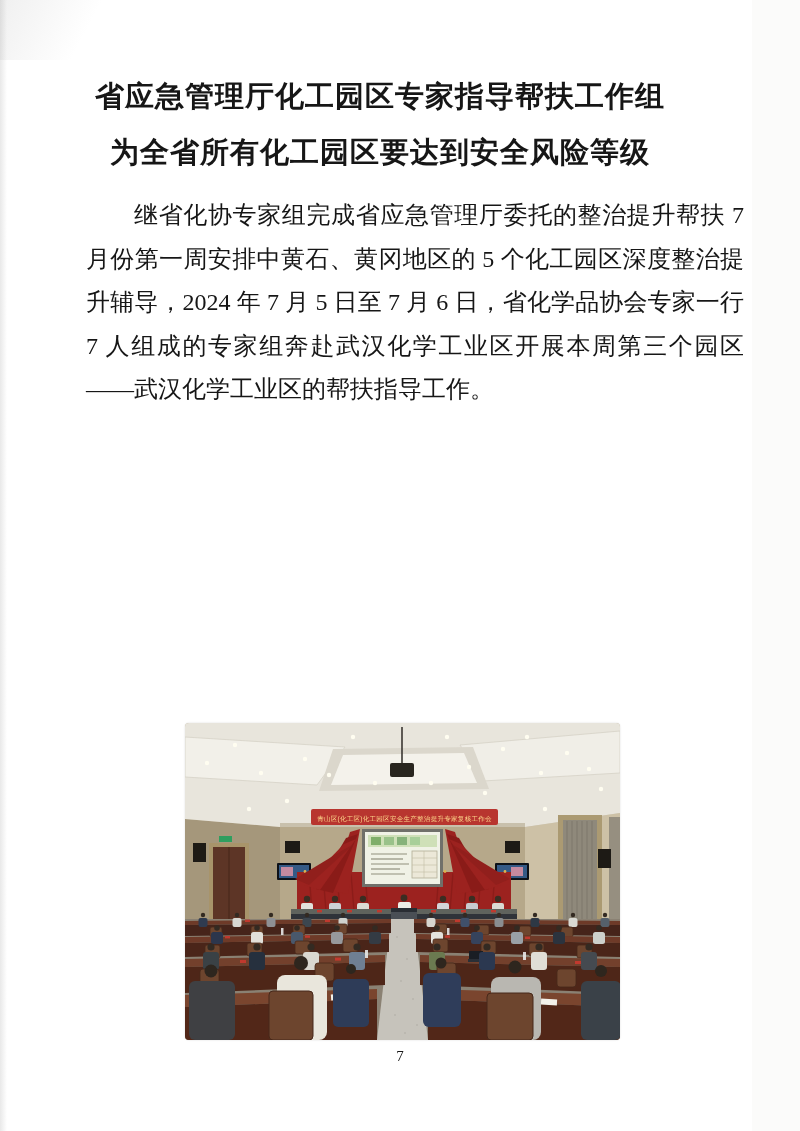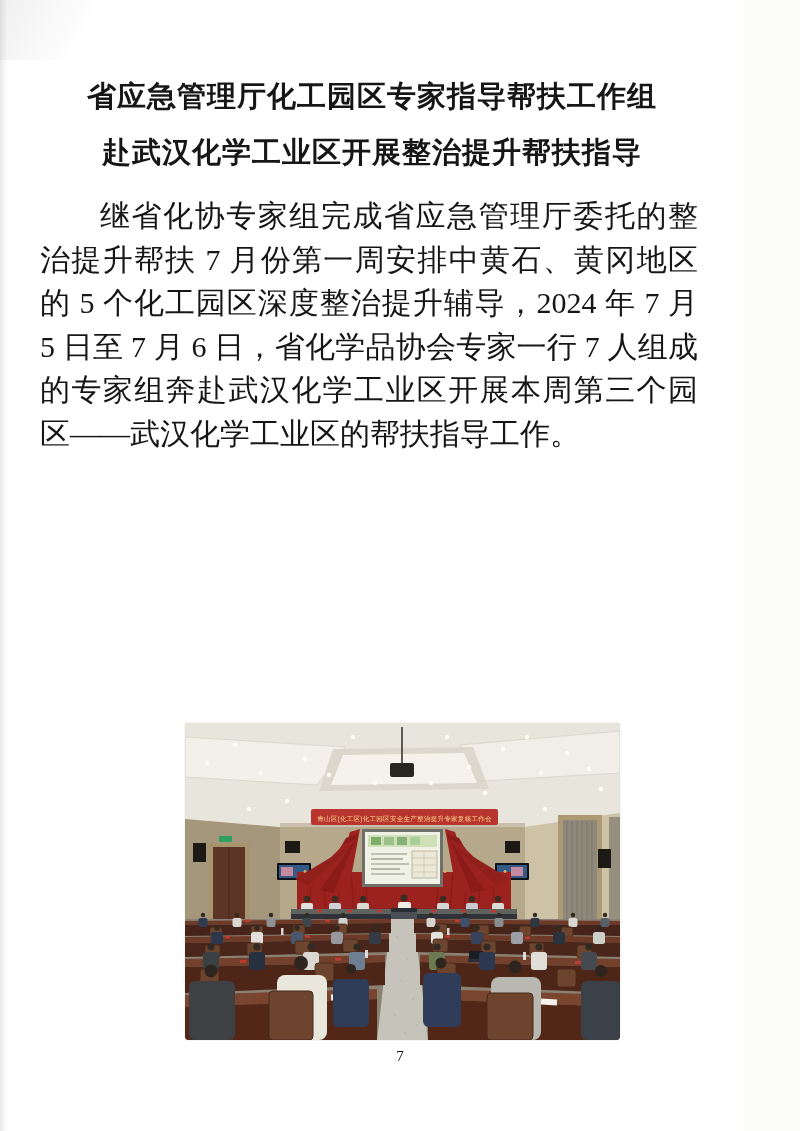--- a/index.html
+++ b/index.html
@@ -1,53 +1,54 @@
 <!DOCTYPE html>
 <html style="--banner-red: #b8352f; --flag-red: #9c221f; --folder-red: #c0392e; --text-color: #161616;"><head>
 <meta charset="utf-8">
 <style>
   html,body{margin:0;padding:0;}
   body{background:#fbfbfa;}
   .page{
     position:relative;width:744px;height:1131px;background:#ffffff;
     overflow:hidden;font-family:"Liberation Serif","DejaVu Serif",serif;
     color:var(--text-color,#161616);
+    padding-left:8px;
   }
   .edge-shade{
     position:absolute;left:0;top:0;width:7px;height:100%;
     background:linear-gradient(90deg,rgba(130,130,130,.18),rgba(255,255,255,0));
     pointer-events:none;
   }
   .corner-shade{
     position:absolute;left:0;top:0;width:140px;height:60px;
     background:linear-gradient(118deg,rgba(160,160,160,.16),rgba(255,255,255,0) 60%);
     pointer-events:none;
   }
   .title{padding:68px 0 0;margin:0;text-align:center;
     font-size:29px;font-weight:bold;letter-spacing:1px;}
   .title .tline{display:block;line-height:56px;}
-  .body-text{width:658px;margin:14px 0 0 40px;font-size:30px;line-height:43.5px;
+  .body-text{width:658px;margin:14px 0 0 78px;font-size:24px;line-height:43.5px;
     text-align:justify;text-justify:inter-character;}
   .body-text p{margin:0;text-indent:2em;}
   .photo{position:absolute;left:185px;top:723px;width:435px;height:317px;margin:0;
     border-radius:4px;overflow:hidden;box-shadow:0 0 2px rgba(0,0,0,.15);}
   .photo svg{display:block;width:435px;height:317px;}
   .page-number{position:absolute;top:1048px;left:0;width:800px;
     text-align:center;font-size:15px;}
 </style>
 </head>
 <body>
 
 <div class="page">
   <div class="corner-shade"></div>
   <div class="edge-shade"></div>
 
   <h1 class="title">
     <span class="tline">省应急管理厅化工园区专家指导帮扶工作组</span>
-    <span class="tline">赴武汉化学工业区开展整治提升帮扶指导</span>
+    <span class="tline">为全省所有化工园区要达到安全风险等级</span>
   </h1>
 
   <div class="body-text">
     <p>继省化协专家组完成省应急管理厅委托的整治提升帮扶 7 月份第一周安排中黄石、黄冈地区的 5 个化工园区深度整治提升辅导，2024 年 7 月 5 日至 7 月 6 日，省化学品协会专家一行 7 人组成的专家组奔赴武汉化学工业区开展本周第三个园区——武汉化学工业区的帮扶指导工作。</p>
   </div>
 
   <figure class="photo">
     <svg viewBox="0 0 435 317" xmlns="http://www.w3.org/2000/svg">
 
       <rect x="0" y="0" width="435" height="317" fill="#b9ac90"></rect>

